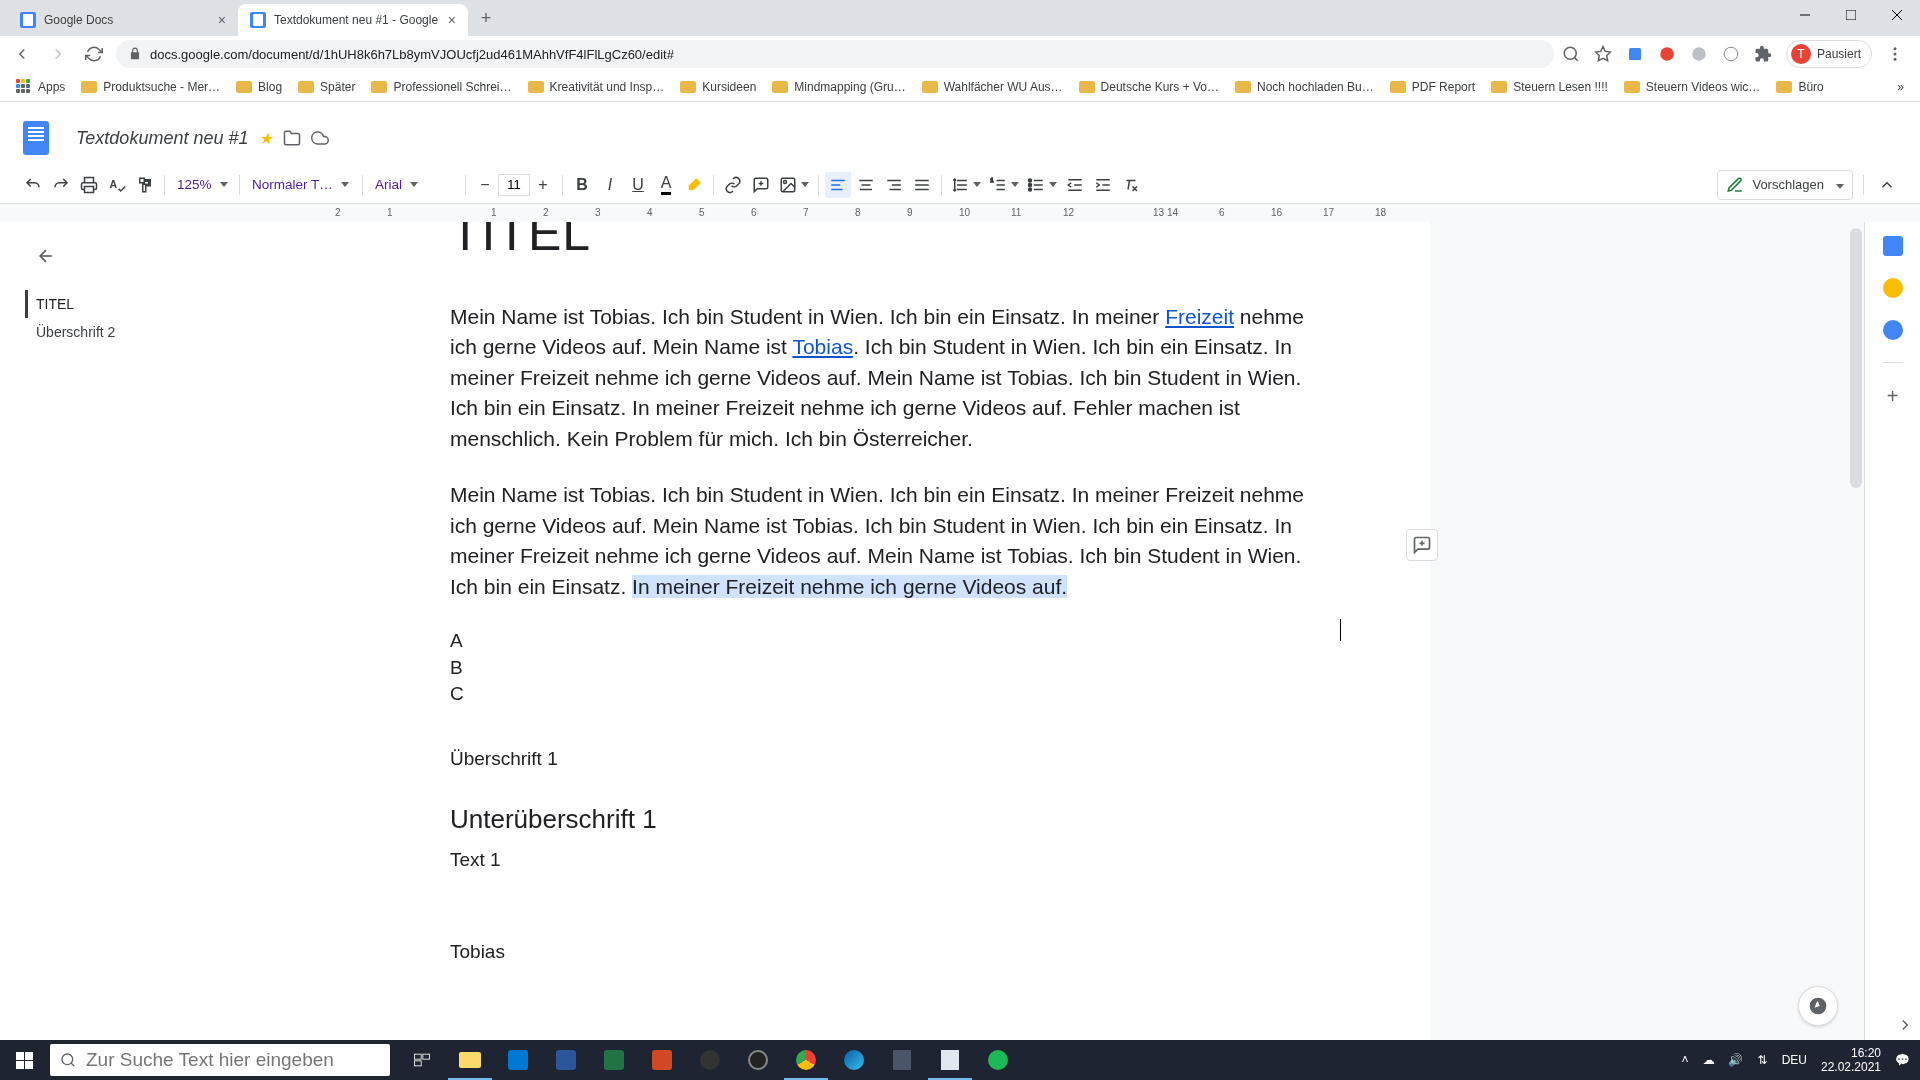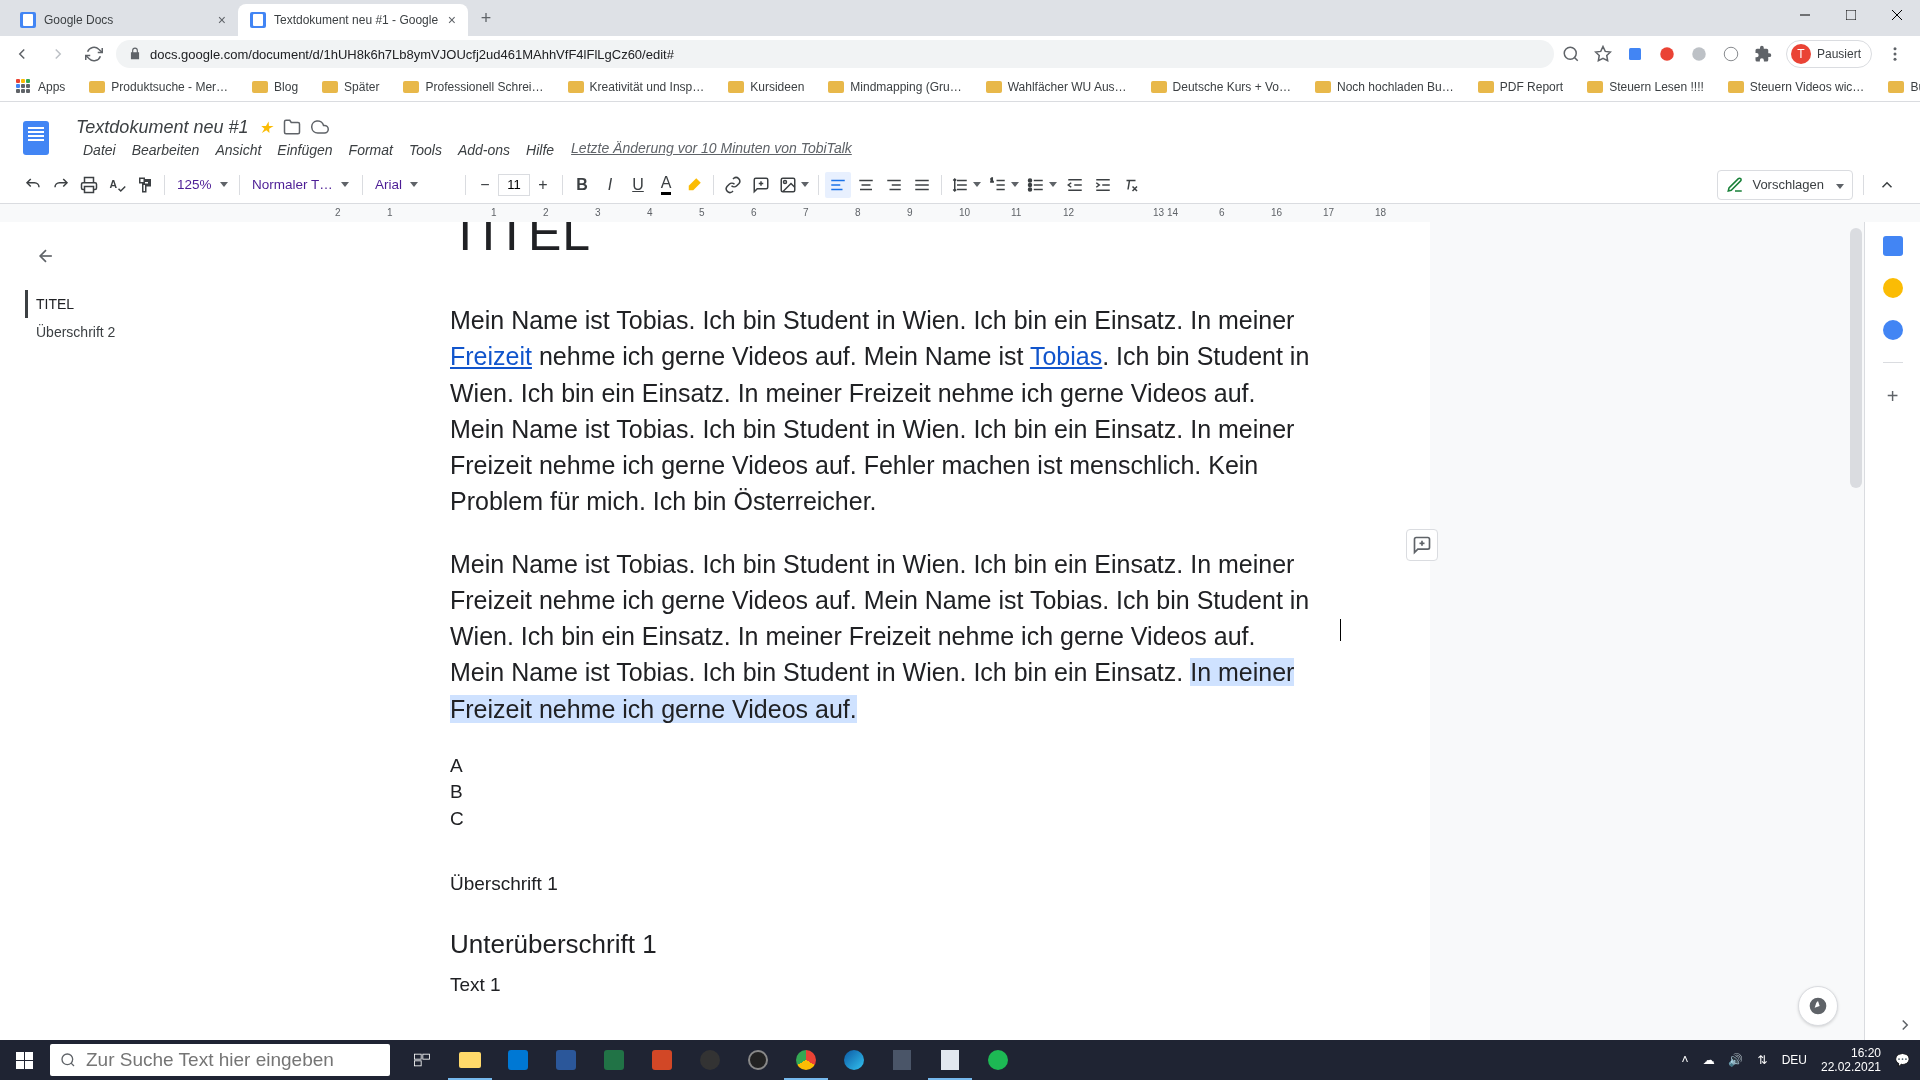--- a/index.html
+++ b/index.html
@@ -23,21 +23,21 @@
 
 .addr-bar { background: #fff; display: flex; align-items: center; height: 36px; padding: 0 8px; gap: 8px; }
 .nav-btn { width: 28px; height: 28px; display: flex; align-items: center; justify-content: center; color: #5f6368; border-radius: 50%; }
 .nav-btn svg { width: 18px; height: 18px; }
 .url-box { flex: 1; display: flex; align-items: center; background: #f1f3f4; border-radius: 14px; height: 28px; padding: 0 12px; font-size: 13px; color: #202124; gap: 8px; }
 .addr-icons { display: flex; align-items: center; gap: 14px; padding-right: 8px; }
 .addr-icon { width: 18px; height: 18px; color: #5f6368; }
 .pausiert-chip { display: flex; align-items: center; gap: 6px; border: 1px solid #dadce0; border-radius: 14px; padding: 3px 10px 3px 4px; font-size: 12px; color: #3c4043; }
 .pausiert-avatar { width: 20px; height: 20px; border-radius: 50%; background: #ea4335; color: #fff; display: flex; align-items: center; justify-content: center; font-size: 12px; font-weight: 500; }
 
-.bookmarks { background: #fff; display: flex; align-items: center; height: 30px; padding: 0 10px; gap: 12px; border-bottom: 1px solid #dadce0; }
+.bookmarks { background: #fff; display: flex; align-items: center; height: 30px; padding: 0 10px; gap: 4px; border-bottom: 1px solid #dadce0; }
 .bm { display: flex; align-items: center; gap: 6px; padding: 4px 6px; font-size: 12px; color: #3c4043; white-space: nowrap; }
 .bm-folder { width: 16px; height: 12px; background: #e8b84a; border-radius: 2px; flex-shrink: 0; }
 .bm-apps { width: 16px; height: 16px; display: grid; grid-template-columns: repeat(3,4px); grid-template-rows: repeat(3,4px); gap: 1px; }
 .bm-apps div { background: #5f6368; border-radius: 1px; }
 .bm-apps div:nth-child(1){background:#ea4335;} .bm-apps div:nth-child(2){background:#fbbc04;} .bm-apps div:nth-child(3){background:#34a853;} .bm-apps div:nth-child(4){background:#4285f4;}
 
 
 .docs-header { display: flex; align-items: center; padding: 8px 16px 0 16px; height: 64px; }
 .docs-logo { width: 40px; height: 40px; display: flex; align-items: center; justify-content: center; }
 .docs-logo-inner { width: 26px; height: 34px; background: #4285f4; border-radius: 3px; position: relative; }
@@ -77,21 +77,21 @@
 .workspace { display: flex; height: calc(1080px - 36px - 36px - 30px - 64px - 38px - 18px - 40px); background: #f8f9fa; }
 .outline-pane { width: 330px; padding: 24px 20px 0 36px; background: #fff; border-right: 1px solid transparent; }
 .outline-back { color: #5f6368; margin-bottom: 24px; }
 .outline-item { font-size: 14px; color: #3c4043; padding: 6px 0; }
 .outline-item.h1 { font-weight: 400; color: #202124; border-left: 3px solid #3c4043; padding-left: 8px; margin-left: -11px; }
 .outline-item.h2 { margin-left: 0; color: #3c4043; }
 
 .doc-canvas { flex: 1; background: #f8f9fa; overflow: hidden; position: relative; }
 .page { background: #fff; width: 1100px; margin-left: 0; padding: 0 120px 60px 120px; min-height: 900px; position: relative; }
 .page-title { font-size: 50px; font-weight: 400; color: #202124; margin-bottom: 40px; margin-top: -18px; letter-spacing: 1px; }
-.body-text { font-size: 25px; color: #202124; line-height: 1.45; margin-bottom: 26px; margin-top: 16px; }
+.body-text { font-size: 21px; color: #202124; line-height: 1.45; margin-bottom: 26px; margin-top: 16px; }
 .body-text .link { color: #1155cc; text-decoration: underline; }
 .body-text .highlighted { background: #cfe2ff; }
 .list-line { font-size: 19px; color: #202124; line-height: 1.4; }
 .h1-text { font-size: 19px; color: #202124; margin-top: 40px; }
 .h2-text { font-size: 26px; color: #202124; margin-top: 34px; }
 .plain { font-size: 19px; color: #202124; margin-top: 14px; }
 .add-comment-bubble { position: absolute; right: -8px; top: 325px; width: 32px; height: 32px; background: #fff; border: 1px solid #dadce0; border-radius: 4px; display: flex; align-items: center; justify-content: center; color: #5f6368; }
 .explore-btn { position: absolute; bottom: 54px; right: 82px; width: 40px; height: 40px; background: #fff; border: 1px solid #dadce0; border-radius: 50%; box-shadow: 0 1px 3px rgba(0,0,0,0.15); display: flex; align-items: center; justify-content: center; }
 .text-cursor { position: absolute; width: 1px; height: 22px; background: #000; }
 
@@ -297,31 +297,20 @@
   <div class="doc-title-area">
     <div class="doc-title-row">
       <span class="doc-title">Textdokument neu #1</span>
       <span class="star-icon">★</span>
       <svg width="18" height="18" viewBox="0 0 24 24" fill="none" stroke="#5f6368" stroke-width="2">
           <path d="M22 19a2 2 0 01-2 2H4a2 2 0 01-2-2V5a2 2 0 012-2h5l2 3h9a2 2 0 012 2z"></path>
         </svg>
       <svg width="18" height="18" viewBox="0 0 24 24" fill="none" stroke="#5f6368" stroke-width="2">
           <path d="M18 10h-1.26A8 8 0 109 20h9a5 5 0 000-10z"></path>
         </svg>
-    </div>
-    <div class="menu-row">
-      <span class="menu-item">Datei</span>
-      <span class="menu-item">Bearbeiten</span>
-      <span class="menu-item">Ansicht</span>
-      <span class="menu-item">Einfügen</span>
-      <span class="menu-item">Format</span>
-      <span class="menu-item">Tools</span>
-      <span class="menu-item">Add-ons</span>
-      <span class="menu-item">Hilfe</span>
-      <span class="last-edit">Letzte Änderung vor 10 Minuten von TobiTalk</span>
     </div>
   </div>
 </div>
 
 <div class="toolbar">
   <div class="tb-btn">
       <svg width="18" height="18" viewBox="0 0 24 24" fill="none" stroke="#3c4043" stroke-width="2">
         <path d="M9 14L4 9l5-5"></path>
         <path d="M4 9h10a6 6 0 016 6v0"></path>
       </svg>

